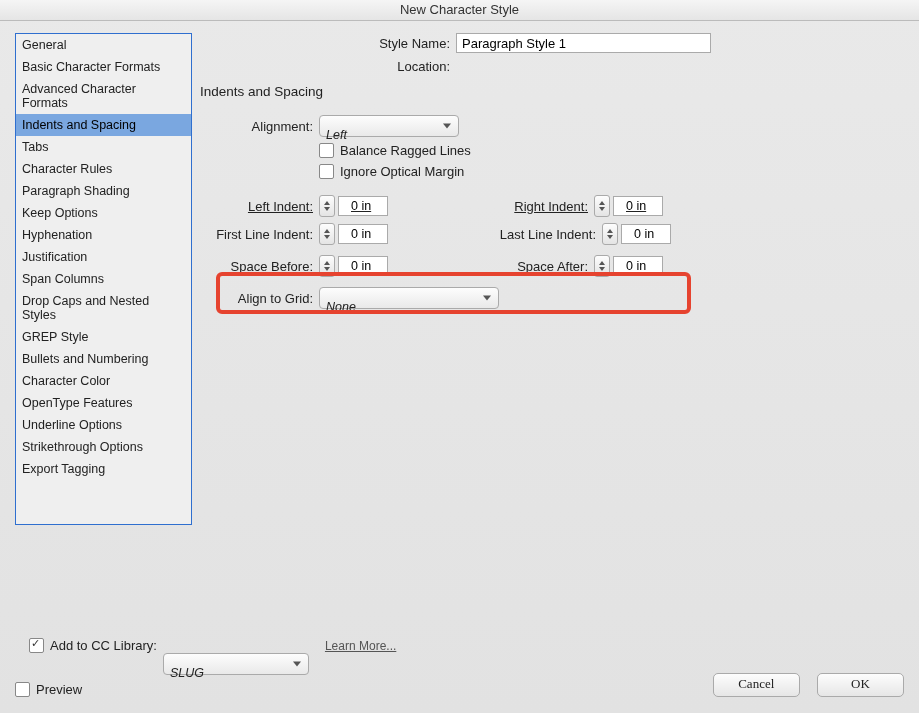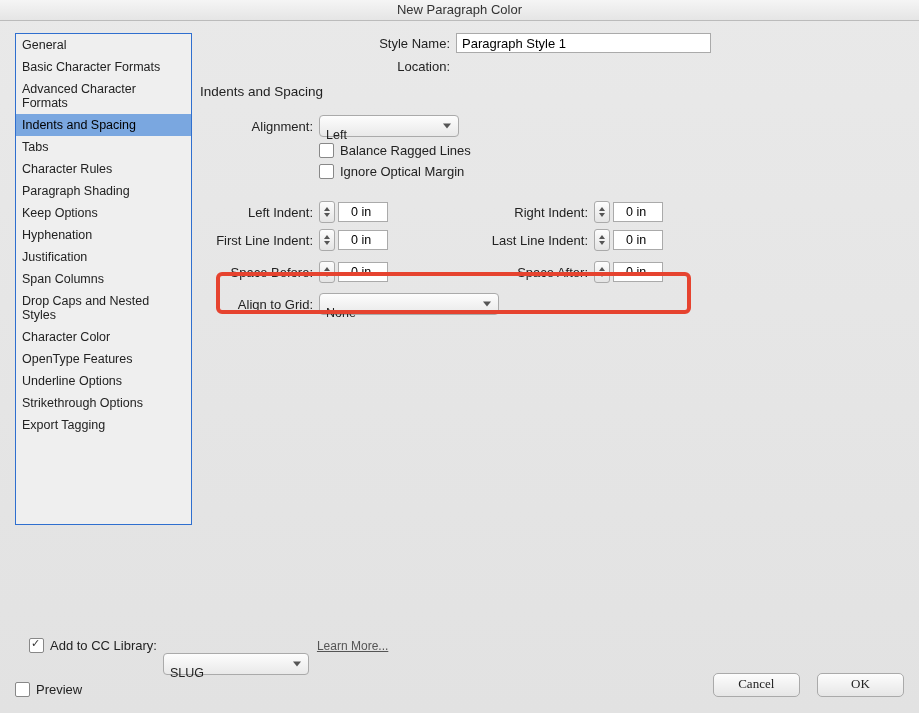--- a/index.html
+++ b/index.html
@@ -99,20 +99,21 @@
     height: 22px;
     border: 1px solid #aaa;
     border-radius: 4px;
     background: linear-gradient(#fdfdfd, #e9e9e9);
     padding: 17px 22px 0 6px;
     font-size: 12.5px;
     position: relative;
     display: inline-flex;
     align-items: center;
     box-sizing: border-box;
+    font-style: italic;
   }
   .select::after {
     content: "";
     position: absolute;
     right: 7px;
     top: 50%;
     transform: translateY(-50%);
     border-left: 4px solid transparent;
     border-right: 4px solid transparent;
     border-top: 5px solid #555;
@@ -192,45 +193,47 @@
     font-size: 13px;
     text-align: center;
     line-height: 20px;
     display: inline-block;
     font-family: Liberation Serif, serif;
   }
   .learn-more {
     font-size: 12px;
     color: #555;
     text-decoration: underline;
-    margin-left: 8px;
+    margin-left: 16px;
   }
 </style>
 </head>
 <body>
 
 <div class="window">
   <div class="tab-artifact"></div>
-  <div class="title-bar">New Paragraph Color</div>
+  <div class="title-bar">New Character Style</div>
 
   <div class="body">
 
     <div class="sidebar" id="sidebar">
         <div class="sidebar-item">General</div>
         <div class="sidebar-item">Basic Character Formats</div>
         <div class="sidebar-item">Advanced Character Formats</div>
         <div class="sidebar-item selected">Indents and Spacing</div>
         <div class="sidebar-item">Tabs</div>
         <div class="sidebar-item">Character Rules</div>
         <div class="sidebar-item">Paragraph Shading</div>
         <div class="sidebar-item">Keep Options</div>
         <div class="sidebar-item">Hyphenation</div>
         <div class="sidebar-item">Justification</div>
         <div class="sidebar-item">Span Columns</div>
         <div class="sidebar-item">Drop Caps and Nested Styles</div>
+        <div class="sidebar-item">GREP Style</div>
+        <div class="sidebar-item">Bullets and Numbering</div>
         <div class="sidebar-item">Character Color</div>
         <div class="sidebar-item">OpenType Features</div>
         <div class="sidebar-item">Underline Options</div>
         <div class="sidebar-item">Strikethrough Options</div>
         <div class="sidebar-item">Export Tagging</div>
       </div>
 
     <div class="main">
       <div class="row">
         <div class="lbl" style="width:250px;">Style Name:</div>
@@ -252,21 +255,21 @@
         <span class="checkbox"></span>
         <span>Balance Ragged Lines</span>
       </div>
 
       <div class="row">
         <div style="width:119px;"></div>
         <span class="checkbox"></span>
         <span>Ignore Optical Margin</span>
       </div>
 
-      <div class="row" style="margin-top:22px;">
+      <div class="row" style="margin-top:16px;text-decoration:underline;">
         <div class="lbl" style="width:113px;">Left Indent:</div>
         <div class="stepper-wrap">
           <div class="stepper">
               <div class="up"></div>
               <div class="down"></div>
             </div>
           <input class="num-input" value="0 in" style="">
         </div>
         <div class="lbl" style="width:200px;">Right Indent:</div>
         <div class="stepper-wrap">
@@ -280,21 +283,21 @@
 
       <div class="row">
         <div class="lbl" style="width:113px;">First Line Indent:</div>
         <div class="stepper-wrap">
           <div class="stepper">
               <div class="up"></div>
               <div class="down"></div>
             </div>
           <input class="num-input" value="0 in" style="">
         </div>
-        <div class="lbl" style="width:200px;">Last Line Indent:</div>
+        <div class="lbl" style="width:200px;padding-left:8px;">Last Line Indent:</div>
         <div class="stepper-wrap">
           <div class="stepper">
               <div class="up"></div>
               <div class="down"></div>
             </div>
           <input class="num-input" value="0 in" style="">
         </div>
       </div>
 
       <div class="row" id="space-row" style="position:relative; padding:4px 0;">

